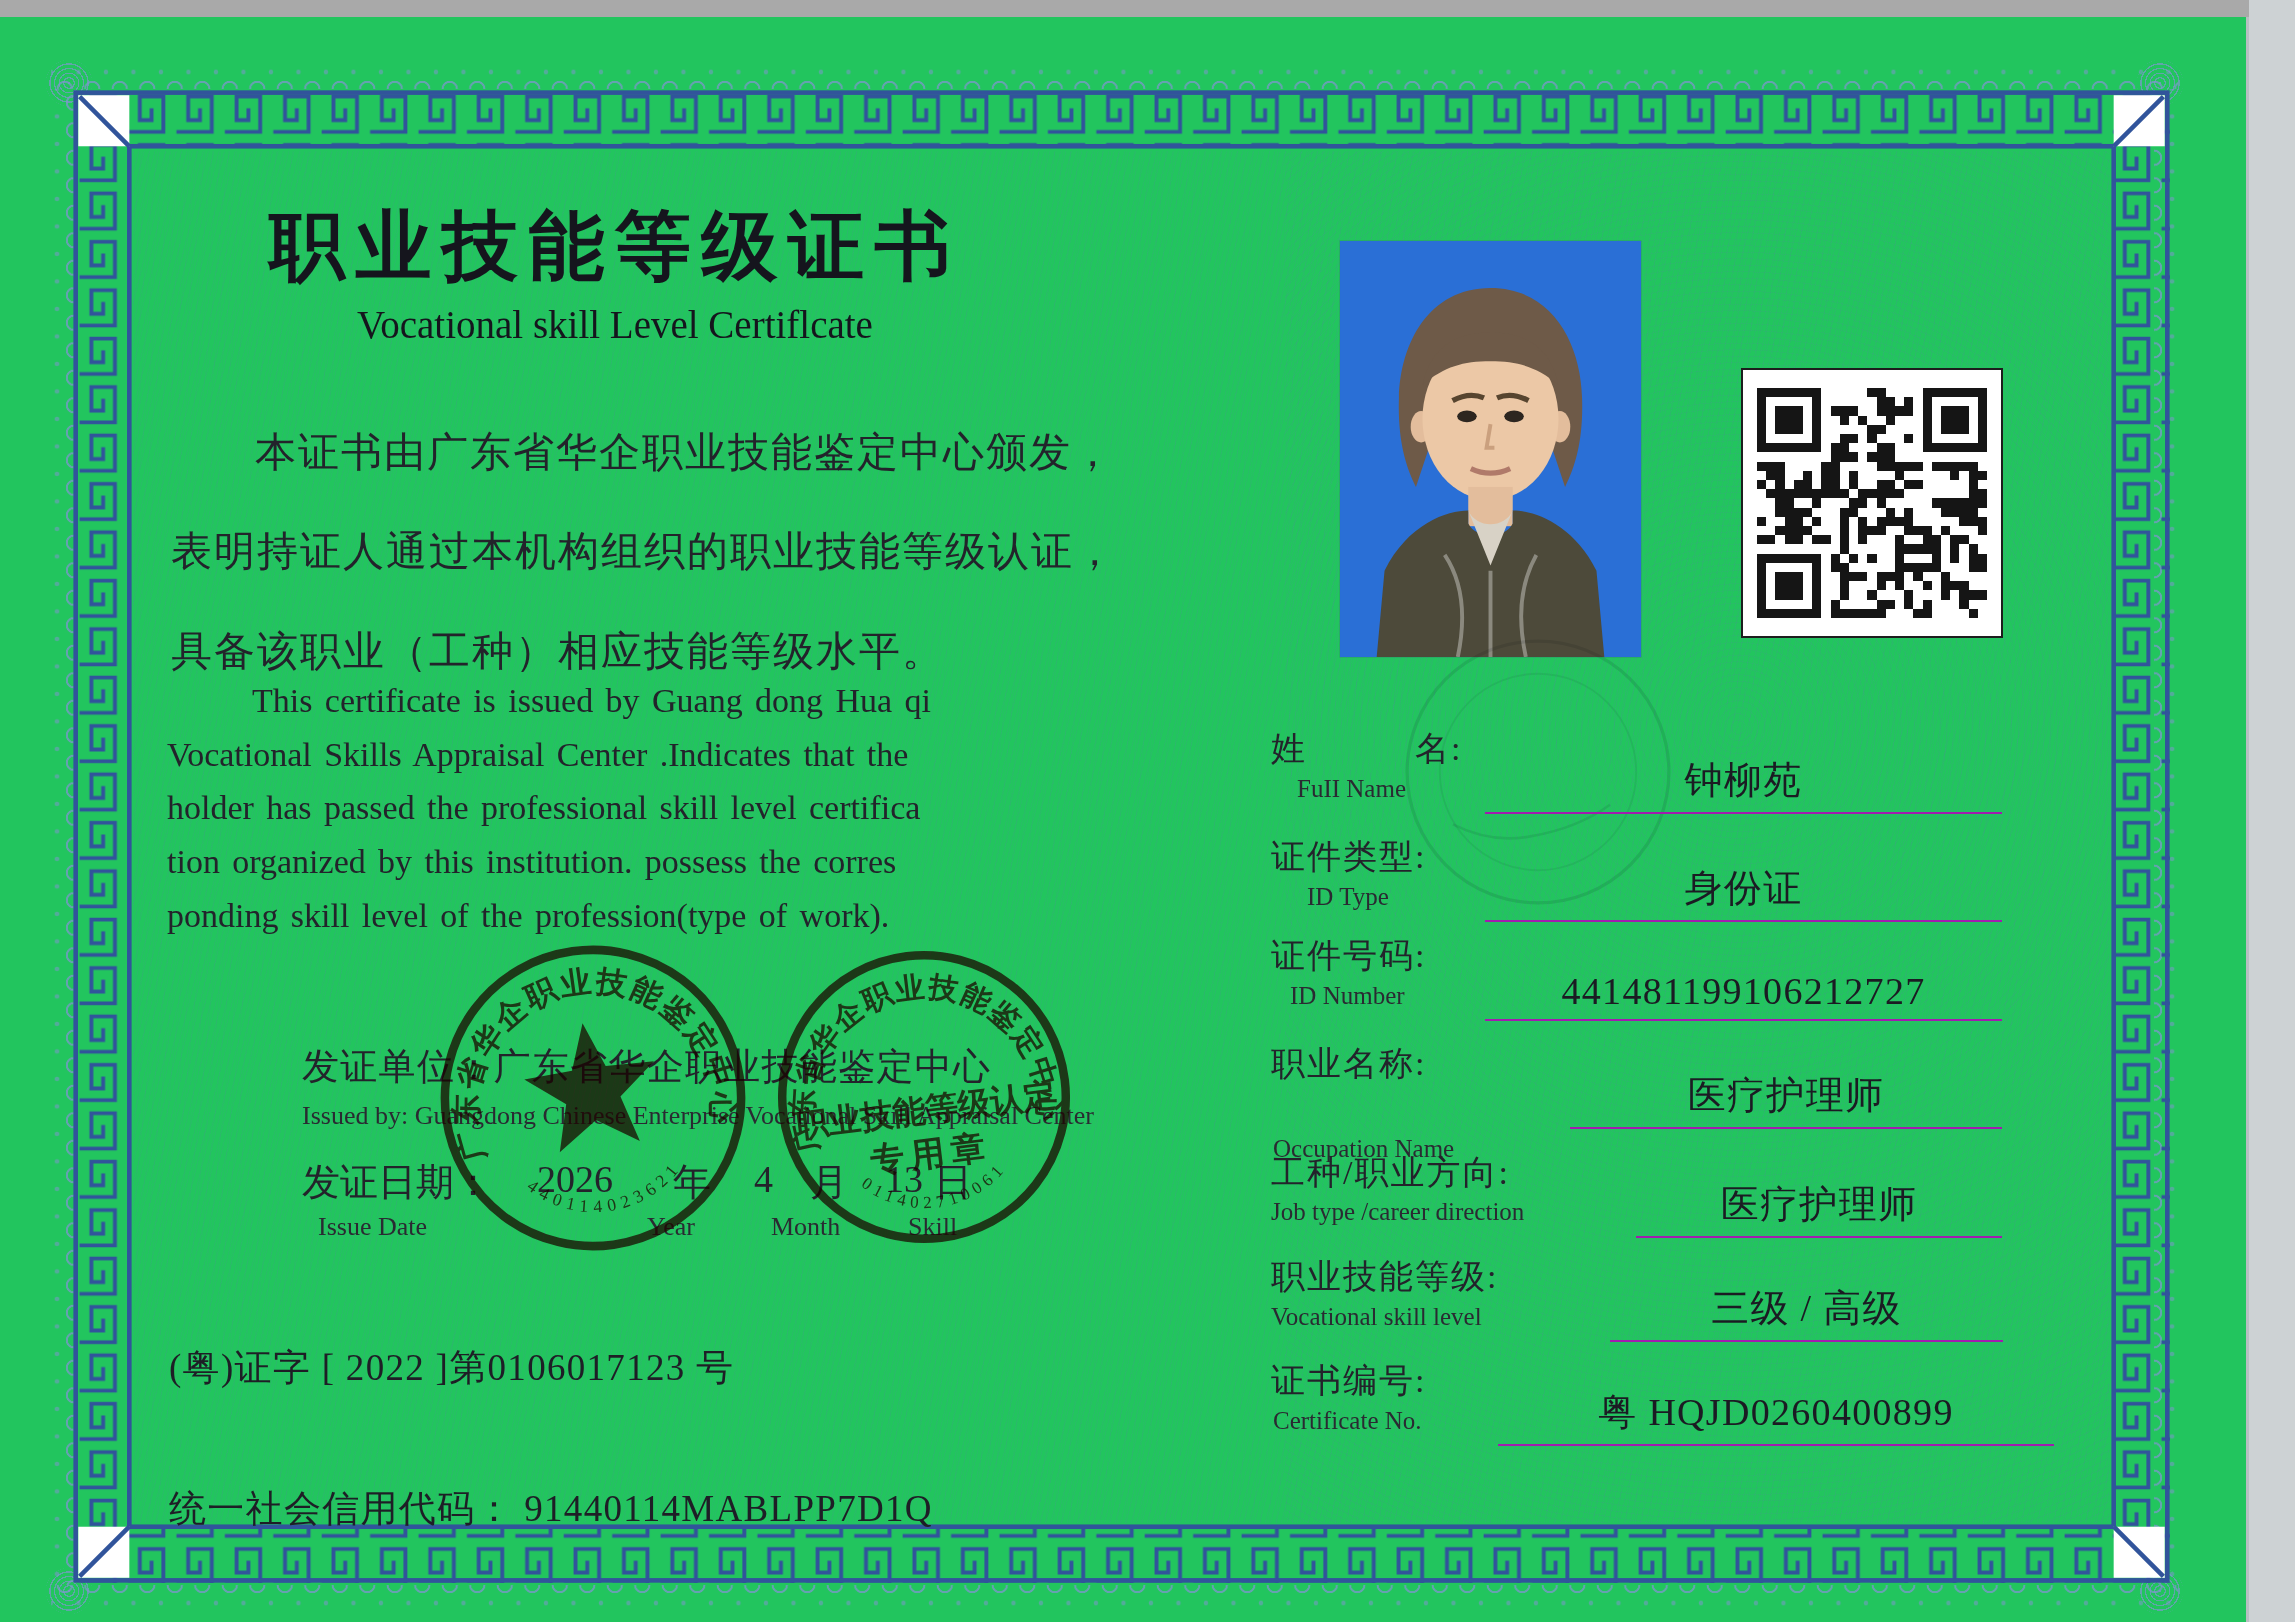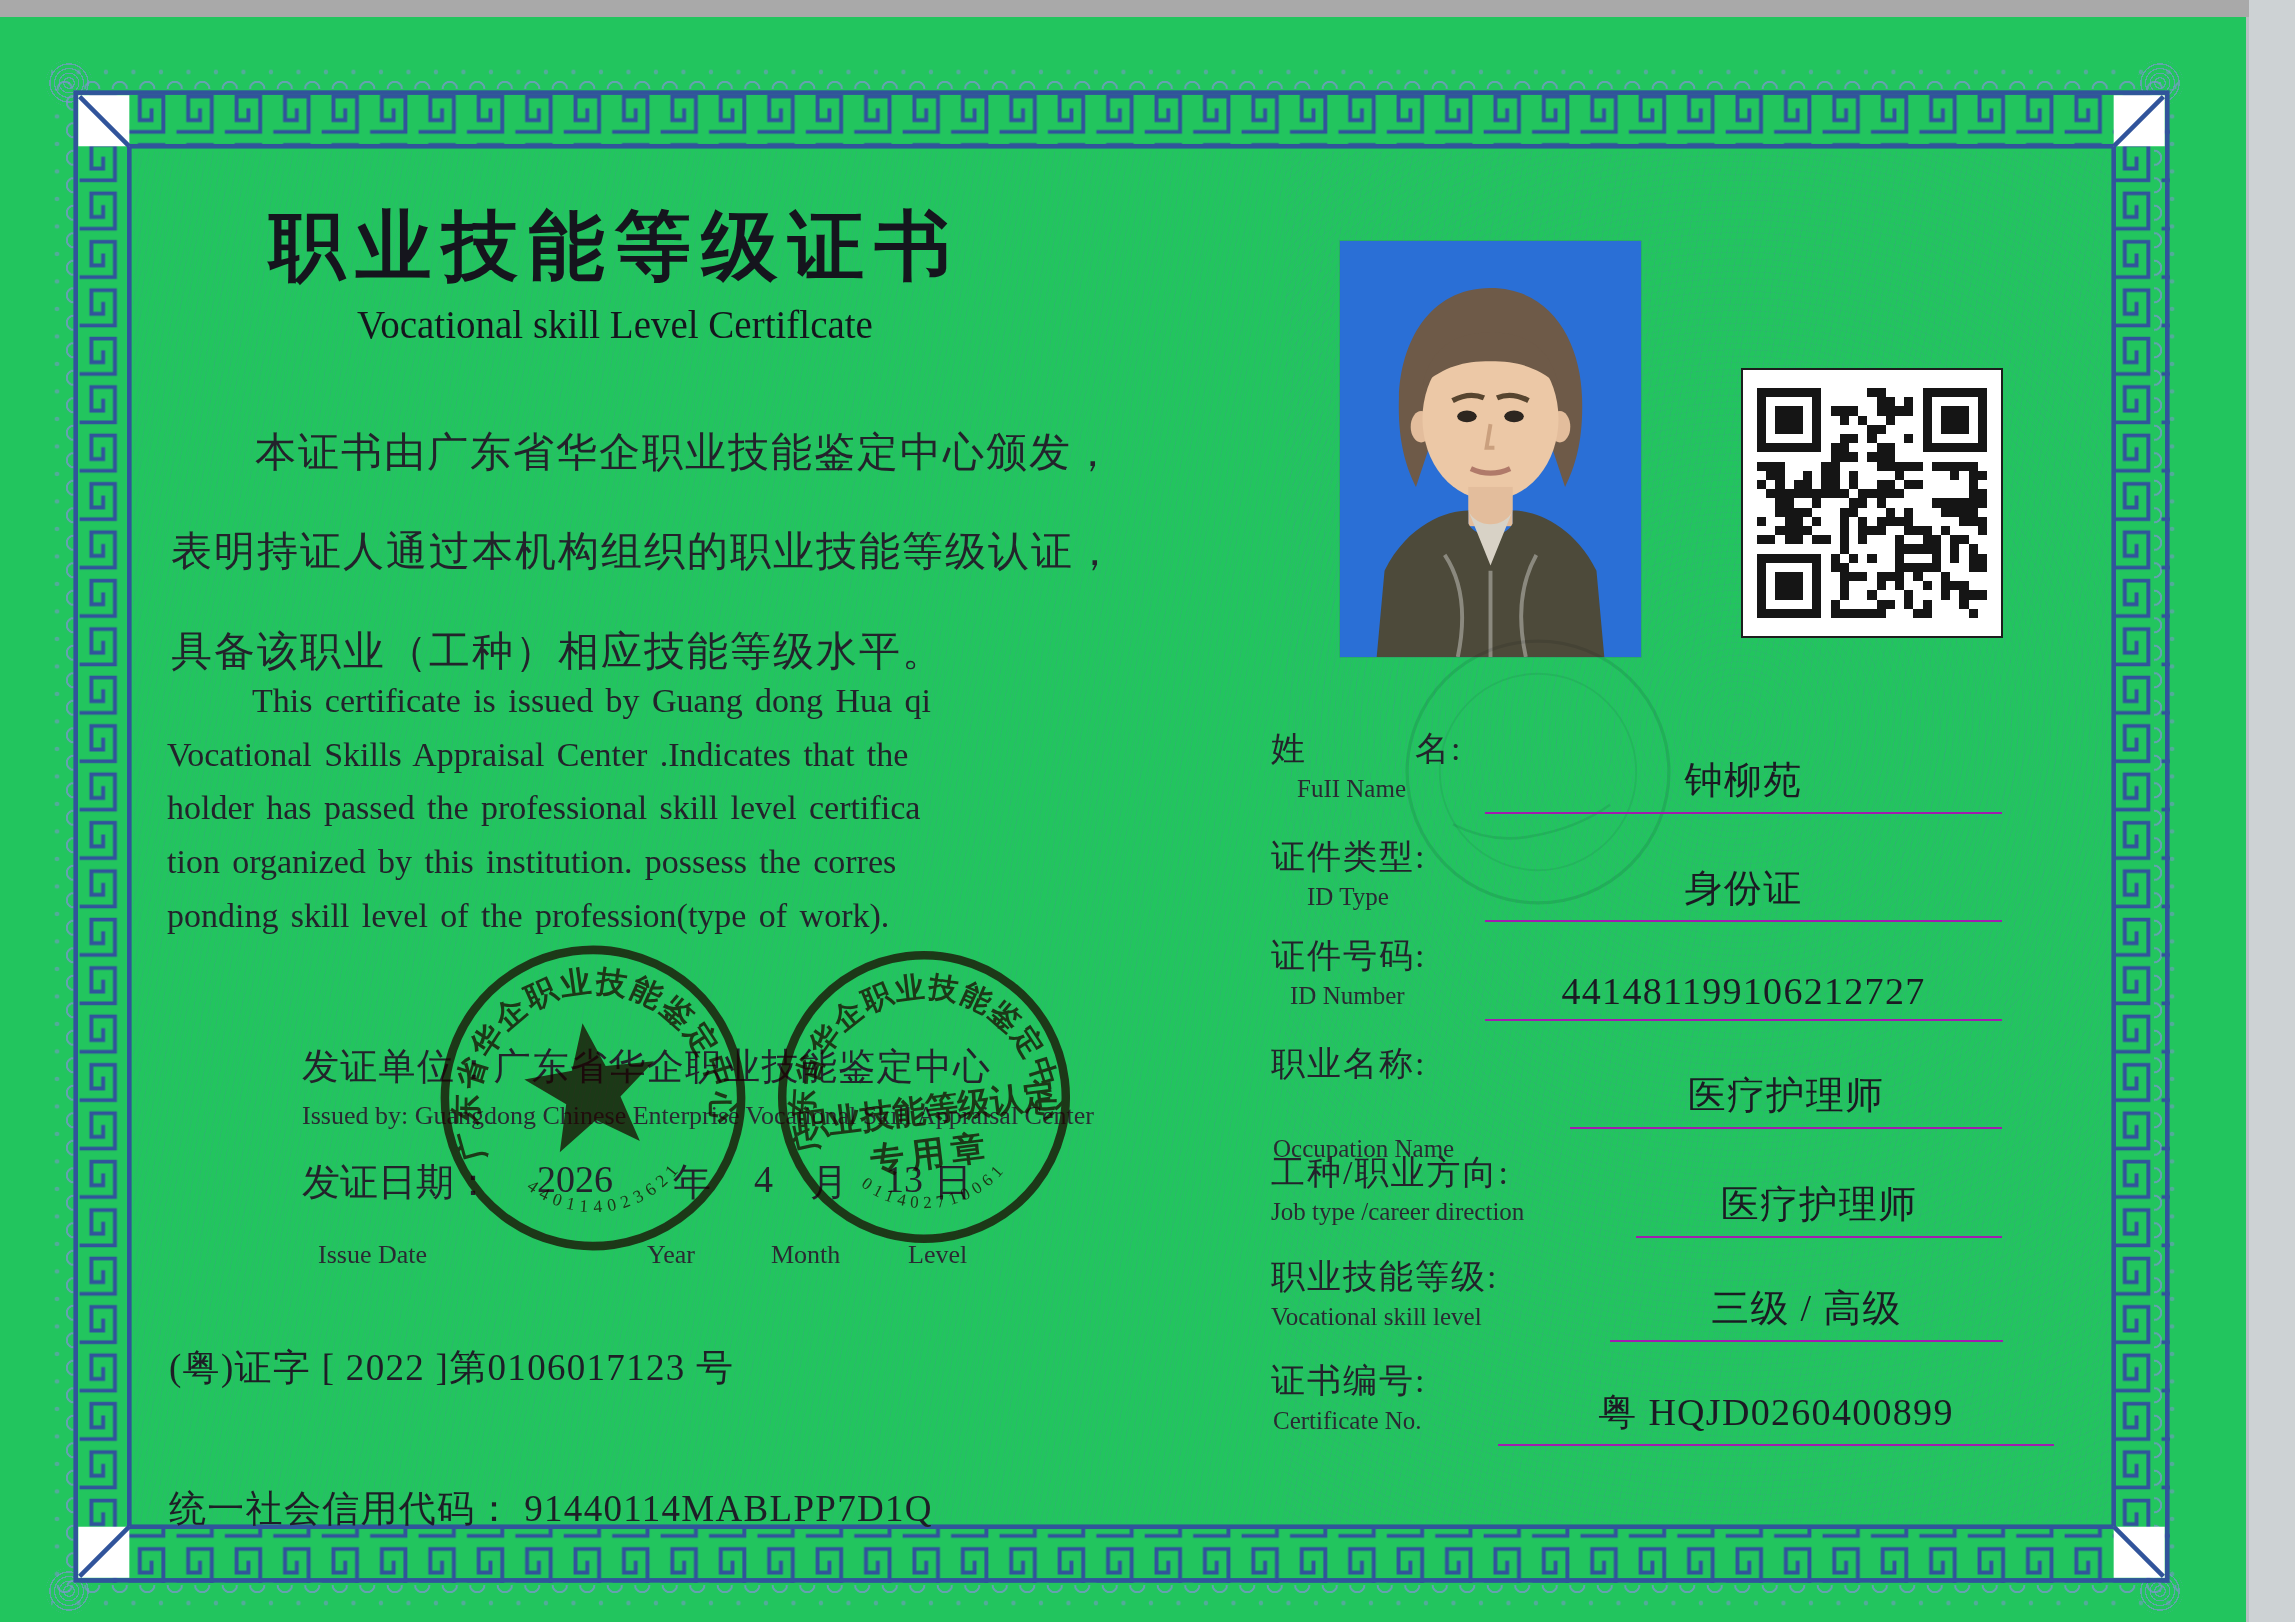--- a/index.html
+++ b/index.html
@@ -144,25 +144,25 @@
 
   <div class="abs dateline" style="left:0;top:1157px;width:1309px;height:46px;">
     <span style="left:302px;">发证日期：</span>
     <span style="left:537px;">2026</span>
     <span style="left:673px;">年</span>
     <span style="left:754px;">4</span>
     <span style="left:810px;">月</span>
     <span style="left:885px;">13</span>
     <span style="left:934px;">日</span>
   </div>
-  <div class="abs datesub" style="left:0;top:1240px;width:1309px;height:37px;text-align:center;">
+  <div class="abs datesub" style="left:0;top:1212px;width:1309px;height:37px;text-align:center;">
     <span style="left:318px;">Issue Date</span>
     <span style="left:647px;">Year</span>
     <span style="left:771px;">Month</span>
-    <span style="left:908px;">Level</span>
+    <span style="left:908px;">Skill</span>
   </div>
 
   <div class="abs footer" style="left:0;top:0;width:1178px;height:1623px;">
     <div style="top:1343px;">(粤)证字 [ 2022 ]第0106017123 号</div>
     <div style="top:1484px;">统一社会信用代码：  91440114MABLPP7D1Q</div>
   </div>
 
   <div class="photo">
     <svg width="301" height="416" viewBox="0 0 230 318">
       <rect width="230" height="318" fill="#2a6fd6"></rect>

